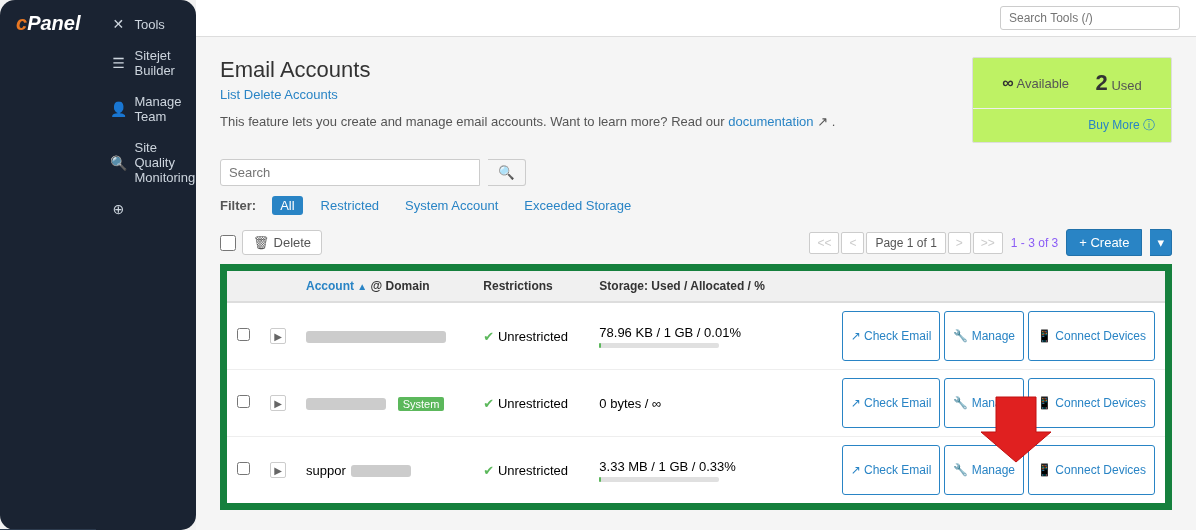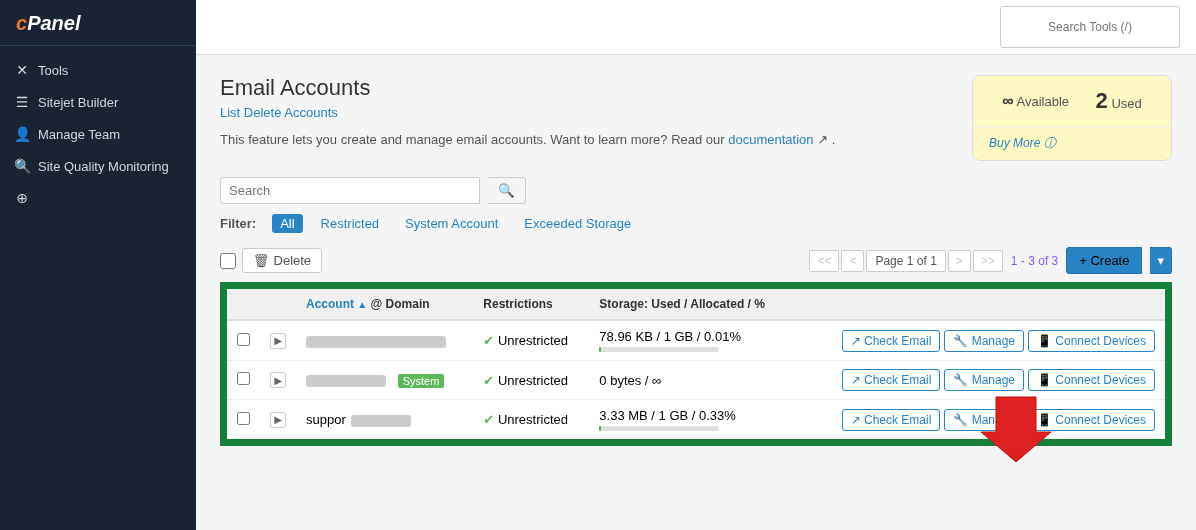--- a/index.html
+++ b/index.html
@@ -4,23 +4,24 @@
   <style>
     * { box-sizing: border-box; margin: 0; padding: 0; }
     body { font-family: 'Lucida Grande', Arial, sans-serif; font-size: 13px; display: flex; height: 530px; overflow: hidden; background: #f1f1f1; }
 
     
     .sidebar {
       width: 196px;
       background: #1a2332;
       color: #cdd5de;
       display: flex;
-      flex-direction: column;
+      flex-direction: row;
       flex-shrink: 0;
       height: 530px;
+      border-radius: 15px;
     }
     .sidebar-logo {
       padding: 12px 16px 10px;
       border-bottom: 1px solid #2c3a4d;
     }
     .sidebar-logo .logo-text {
       color: #fff;
       font-size: 20px;
       font-weight: bold;
       font-style: italic;
@@ -57,25 +58,24 @@
     .top-bar {
       background: #fff;
       border-bottom: 1px solid #ddd;
       padding: 6px 16px;
       display: flex;
       justify-content: flex-end;
     }
     .search-tools-input {
       border: 1px solid #ccc;
       border-radius: 3px;
-      padding: 13px 8px;
+      padding: 4px 8px;
       font-size: 12px;
       width: 180px;
       color: #555;
-      text-align: center;
     }
     .content {
       flex: 1;
       padding: 20px 24px;
       overflow-y: auto;
       background: #f5f5f5;
     }
     .page-title {
       font-size: 22px;
       font-weight: normal;
@@ -94,25 +94,25 @@
     }
     .description a {
       color: #2984c5;
       text-decoration: none;
     }
 
     
     .stats-box {
       float: right;
       border: 1px solid #ddd;
-      background: #fef9c3;
+      background: #bef264;
       width: 200px;
       margin-left: 36px;
       margin-bottom: 16px;
-      border-radius: 8px;
+      border-radius: 2px;
     }
     .stats-top {
       display: flex;
       align-items: center;
       justify-content: space-around;
       padding: 12px 16px;
       border-bottom: 1px solid #eee;
     }
     .stats-available {
       font-size: 13px;
@@ -127,22 +127,21 @@
       font-size: 13px;
       color: #555;
     }
     .stats-used .count {
       font-size: 22px;
       font-weight: bold;
       color: #333;
     }
     .stats-bottom {
       padding: 8px 16px;
-      text-align: left;
-      font-style: italic;
+      text-align: right;
     }
     .buy-more {
       color: #2984c5;
       text-decoration: none;
       font-size: 12px;
     }
 
     
     .toolbar {
       display: flex;
@@ -247,21 +246,21 @@
       padding: 4px 10px;
       cursor: pointer;
       font-size: 13px;
       color: #555;
       display: flex;
       align-items: center;
       gap: 4px;
     }
     .create-btn {
       background: #2984c5;
-      color: #000000;
+      color: #ffffff;
       border: 1px solid #2171aa;
       border-radius: 3px 0 0 3px;
       padding: 5px 12px;
       cursor: pointer;
       font-size: 13px;
     }
     .create-btn-caret {
       background: #2984c5;
       color: #fff;
       border: 1px solid #2171aa;
@@ -323,21 +322,21 @@
     .storage-bar {
       background: #5cb85c;
       height: 5px;
       border-radius: 2px;
     }
     .btn-sm {
       border: 1px solid #2984c5;
       background: #fff;
       color: #2984c5;
       border-radius: 3px;
-      padding: 3px 8px;
+      padding: 17px 8px;
       cursor: pointer;
       font-size: 12px;
       display: inline-flex;
       align-items: center;
       gap: 3px;
     }
     .action-btns {
       display: flex;
       gap: 4px;
       justify-content: flex-end;

